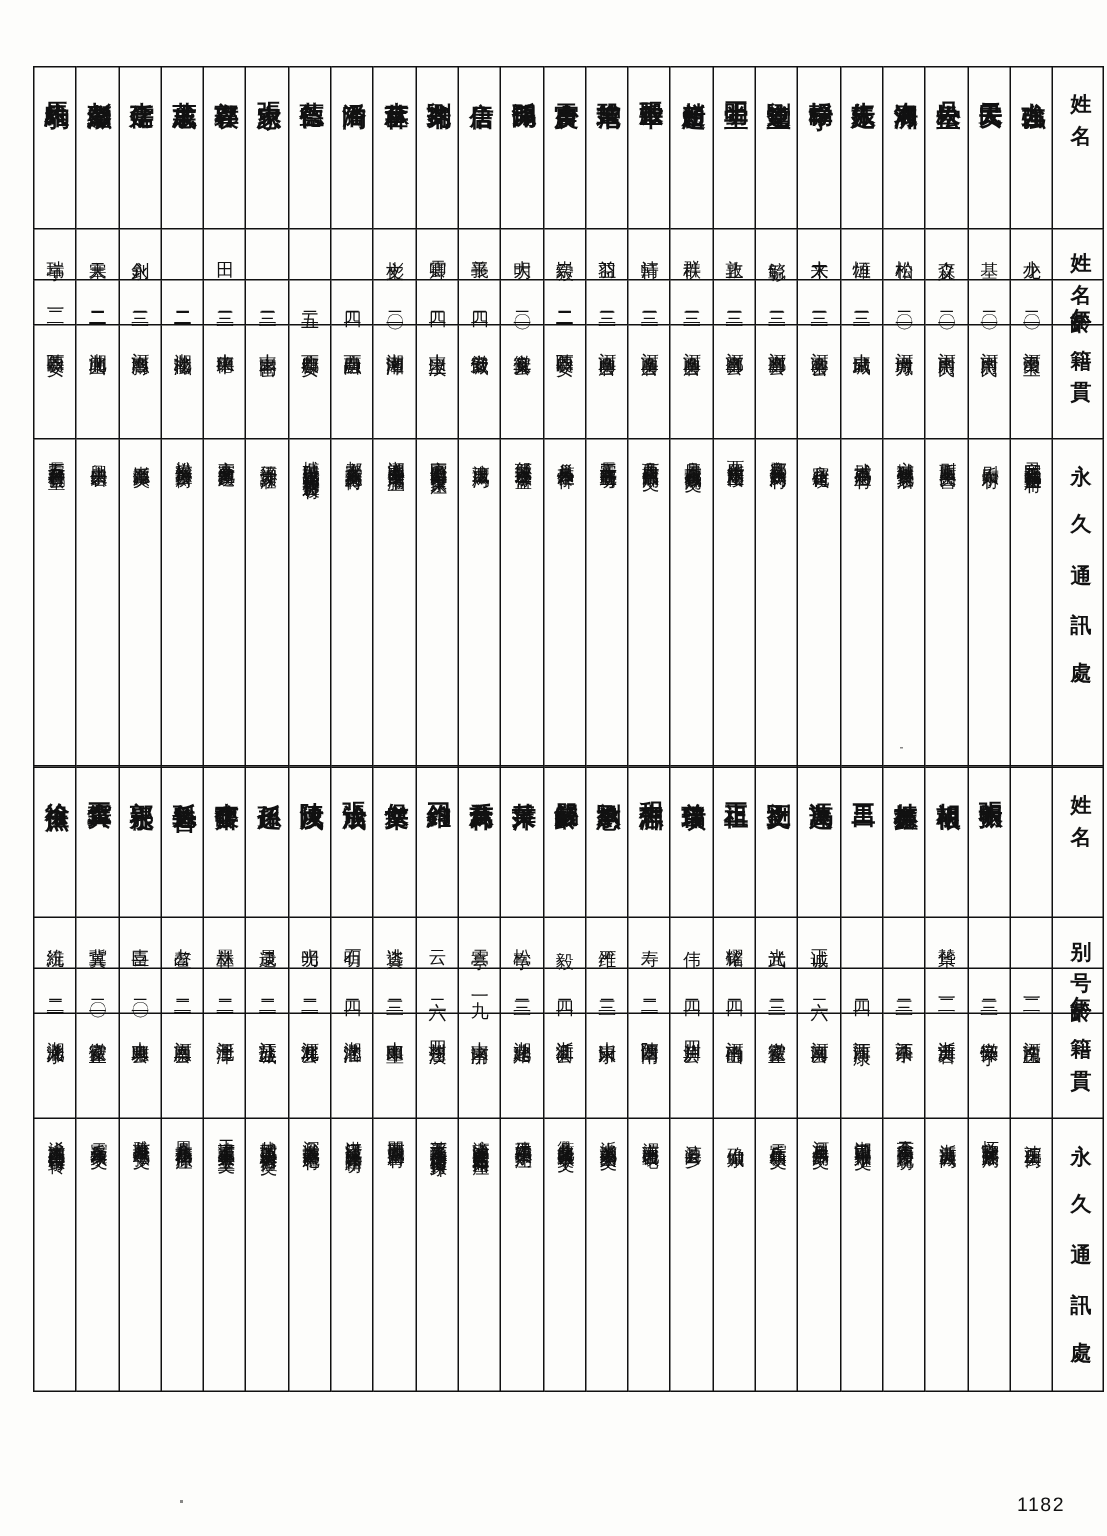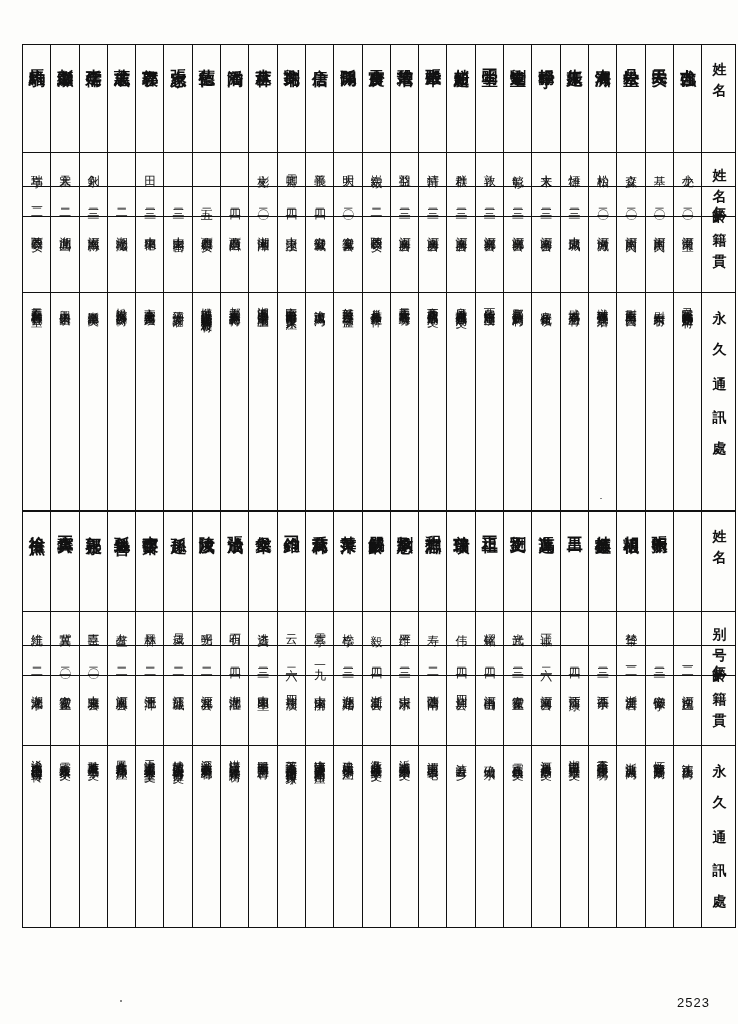--- a/index.html
+++ b/index.html
@@ -352,17 +352,17 @@
           <td class="cell-addr" style="width: 27.3px;"><span class="v">湘江中司口福乐堆交</span></td>
           <td class="cell-addr" style="width: 27.3px;"><span class="v">余干西街戶俗隆花坊</span></td>
           <td class="cell-addr" style="width: 27.3px;"><span class="v">浙江黄岩城内</span></td>
           <td class="cell-addr" style="width: 27.3px;"><span class="v">怀宁稳家井邮政局</span></td>
           <td class="cell-addr" style="width: 27.3px;"><span class="v">沈丘西大街</span></td>
           <td class="cell-addr hdr-addr" style="width: 33.3px;"><span class="v">永 久 通 訊 處</span></td>
         </tr>
     </tbody>
   </table>
 
-  <div class="pageno">2523</div>
+  <div class="pageno">1182</div>
 
   <div class="speck" style="left:120px;top:1000px;width:2px;height:2px;"></div>
   <div class="speck" style="left:600px;top:498px;width:2px;height:1px;"></div>
 </div>
 
 </body></html>

